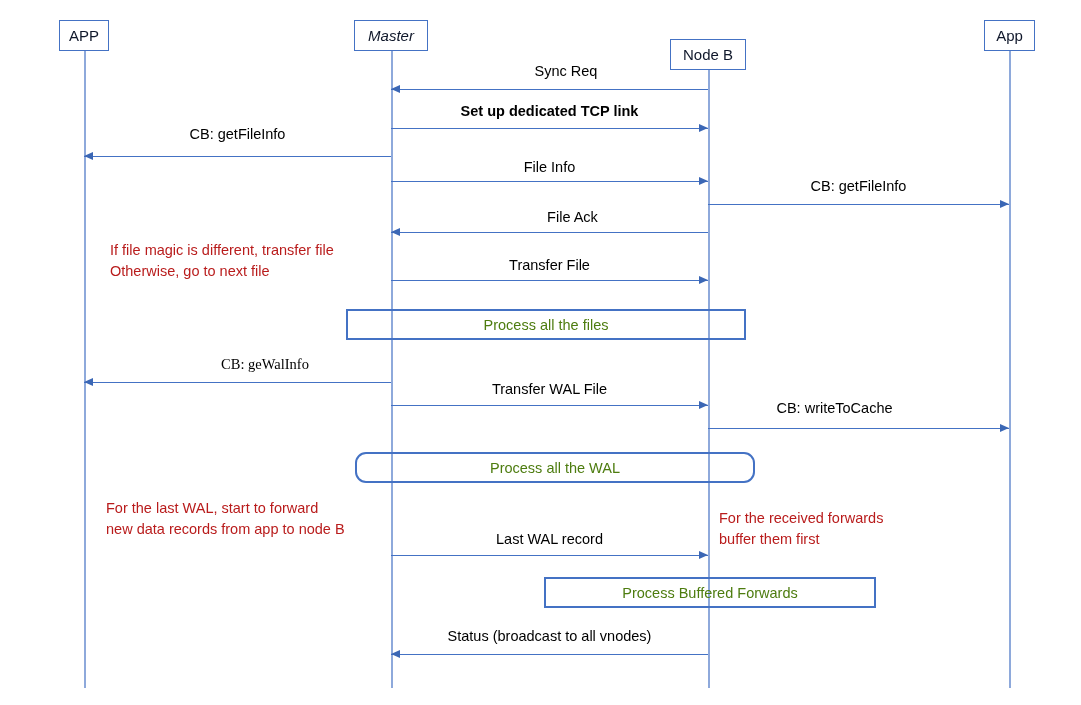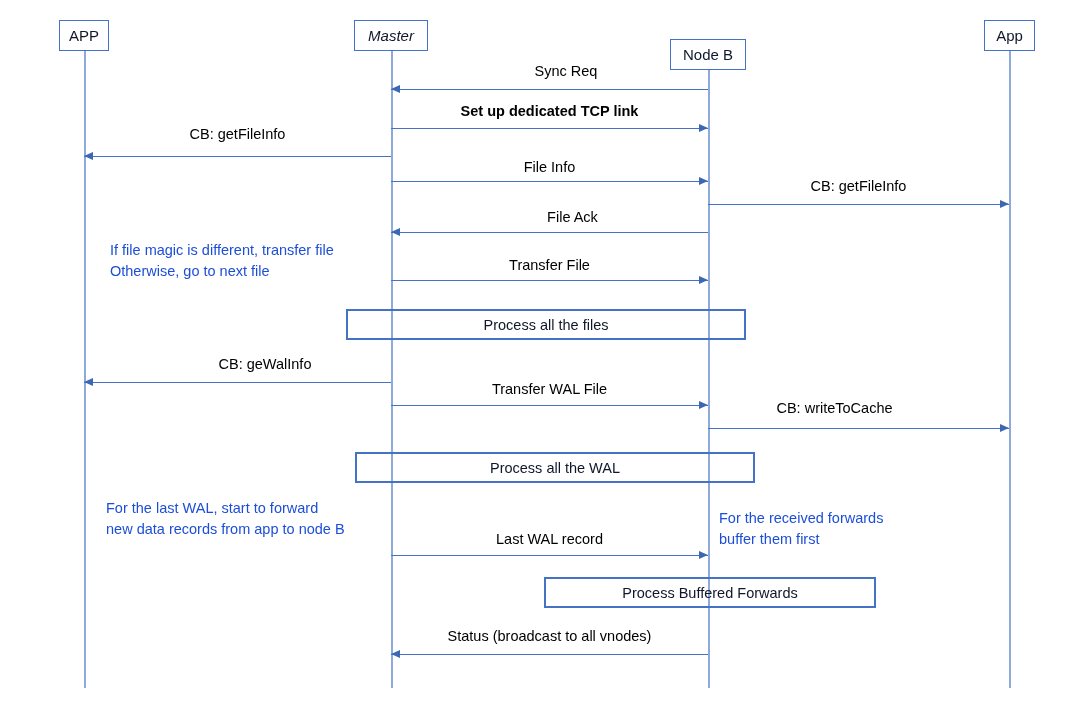--- a/index.html
+++ b/index.html
@@ -68,30 +68,30 @@
   
   .process-box {
     position: absolute;
     box-sizing: border-box;
     border: 2px solid #4472C4;
     background: transparent;
     display: flex;
     align-items: center;
     justify-content: center;
     font-size: 14.5px;
-    color: #0f172a;
+    color: #4d7c0f;
     white-space: nowrap;
     z-index: 3;
     text-align: center;
   }
   
   .note {
     position: absolute;
     font-size: 14.5px;
-    color: #1d4ed8;
+    color: #b91c1c;
     line-height: 1.45;
     white-space: pre-line;
     text-align: left;
   }
 </style>
 </head>
 <body>
 
 <div id="canvas">
 
@@ -131,40 +131,40 @@
       <div class="arrowhead right" style="top: 200px; left: 1000px;"></div>
       <div class="msg-label" style="left: 708px; top: 178px; width: 301px;">CB: getFileInfo</div>
       <div class="msg-line" style="left: 391px; top: 232px; width: 317px; background: rgb(68, 114, 196);"></div>
       <div class="arrowhead left" style="top: 228px; left: 391px;"></div>
       <div class="msg-label" style="left: 391px; top: 209px; width: 317px; margin-left: 23px;">File Ack</div>
       <div class="msg-line" style="left: 391px; top: 280px; width: 317px; background: rgb(68, 114, 196);"></div>
       <div class="arrowhead right" style="top: 276px; left: 699px;"></div>
       <div class="msg-label" style="left: 391px; top: 257px; width: 317px;">Transfer File</div>
       <div class="msg-line" style="left: 84px; top: 382px; width: 307px; background: rgb(68, 114, 196);"></div>
       <div class="arrowhead left" style="top: 378px; left: 84px;"></div>
-      <div class="msg-label" style="left: 84px; top: 356px; width: 362px;">CB: geWalInfo</div>
+      <div class="msg-label" style="left: 84px; top: 356px; width: 362px; font-family: Liberation Serif, serif;">CB: geWalInfo</div>
       <div class="msg-line" style="left: 391px; top: 405px; width: 317px; background: rgb(68, 114, 196);"></div>
       <div class="arrowhead right" style="top: 401px; left: 699px;"></div>
       <div class="msg-label" style="left: 391px; top: 381px; width: 317px;">Transfer WAL File</div>
       <div class="msg-line" style="left: 708px; top: 428px; width: 301px; background: rgb(68, 114, 196);"></div>
       <div class="arrowhead right" style="top: 424px; left: 1000px;"></div>
       <div class="msg-label" style="left: 708px; top: 400px; width: 253px;">CB: writeToCache</div>
       <div class="msg-line" style="left: 391px; top: 555px; width: 317px; background: rgb(68, 114, 196);"></div>
       <div class="arrowhead right" style="top: 551px; left: 699px;"></div>
       <div class="msg-label" style="left: 391px; top: 531px; width: 317px;">Last WAL record</div>
       <div class="msg-line" style="left: 391px; top: 654px; width: 317px; background: rgb(68, 114, 196);"></div>
       <div class="arrowhead left" style="top: 650px; left: 391px;"></div>
       <div class="msg-label" style="left: 391px; top: 628px; width: 317px;">Status (broadcast to all vnodes)</div>
     </div>
 
   <div id="process-layer">
       <div class="process-box" style="left: 346px; top: 309px; width: 400px; height: 31px; border-color: rgb(68, 114, 196);">
         <span>Process all the files</span>
       </div>
-      <div class="process-box" style="left: 355px; top: 452px; width: 400px; height: 31px; border-color: rgb(68, 114, 196);">
+      <div class="process-box" style="left: 355px; top: 452px; width: 400px; height: 31px; border-color: rgb(68, 114, 196); border-radius: 11px;">
         <span>Process all the WAL</span>
       </div>
       <div class="process-box" style="left: 544px; top: 577px; width: 332px; height: 31px; border-color: rgb(68, 114, 196);">
         <span>Process Buffered Forwards</span>
       </div>
     </div>
 
   <div id="notes-layer">
       <div class="note" style="left: 110px; top: 240px; width: 270px;">If file magic is different, transfer file
 Otherwise, go to next file</div>

